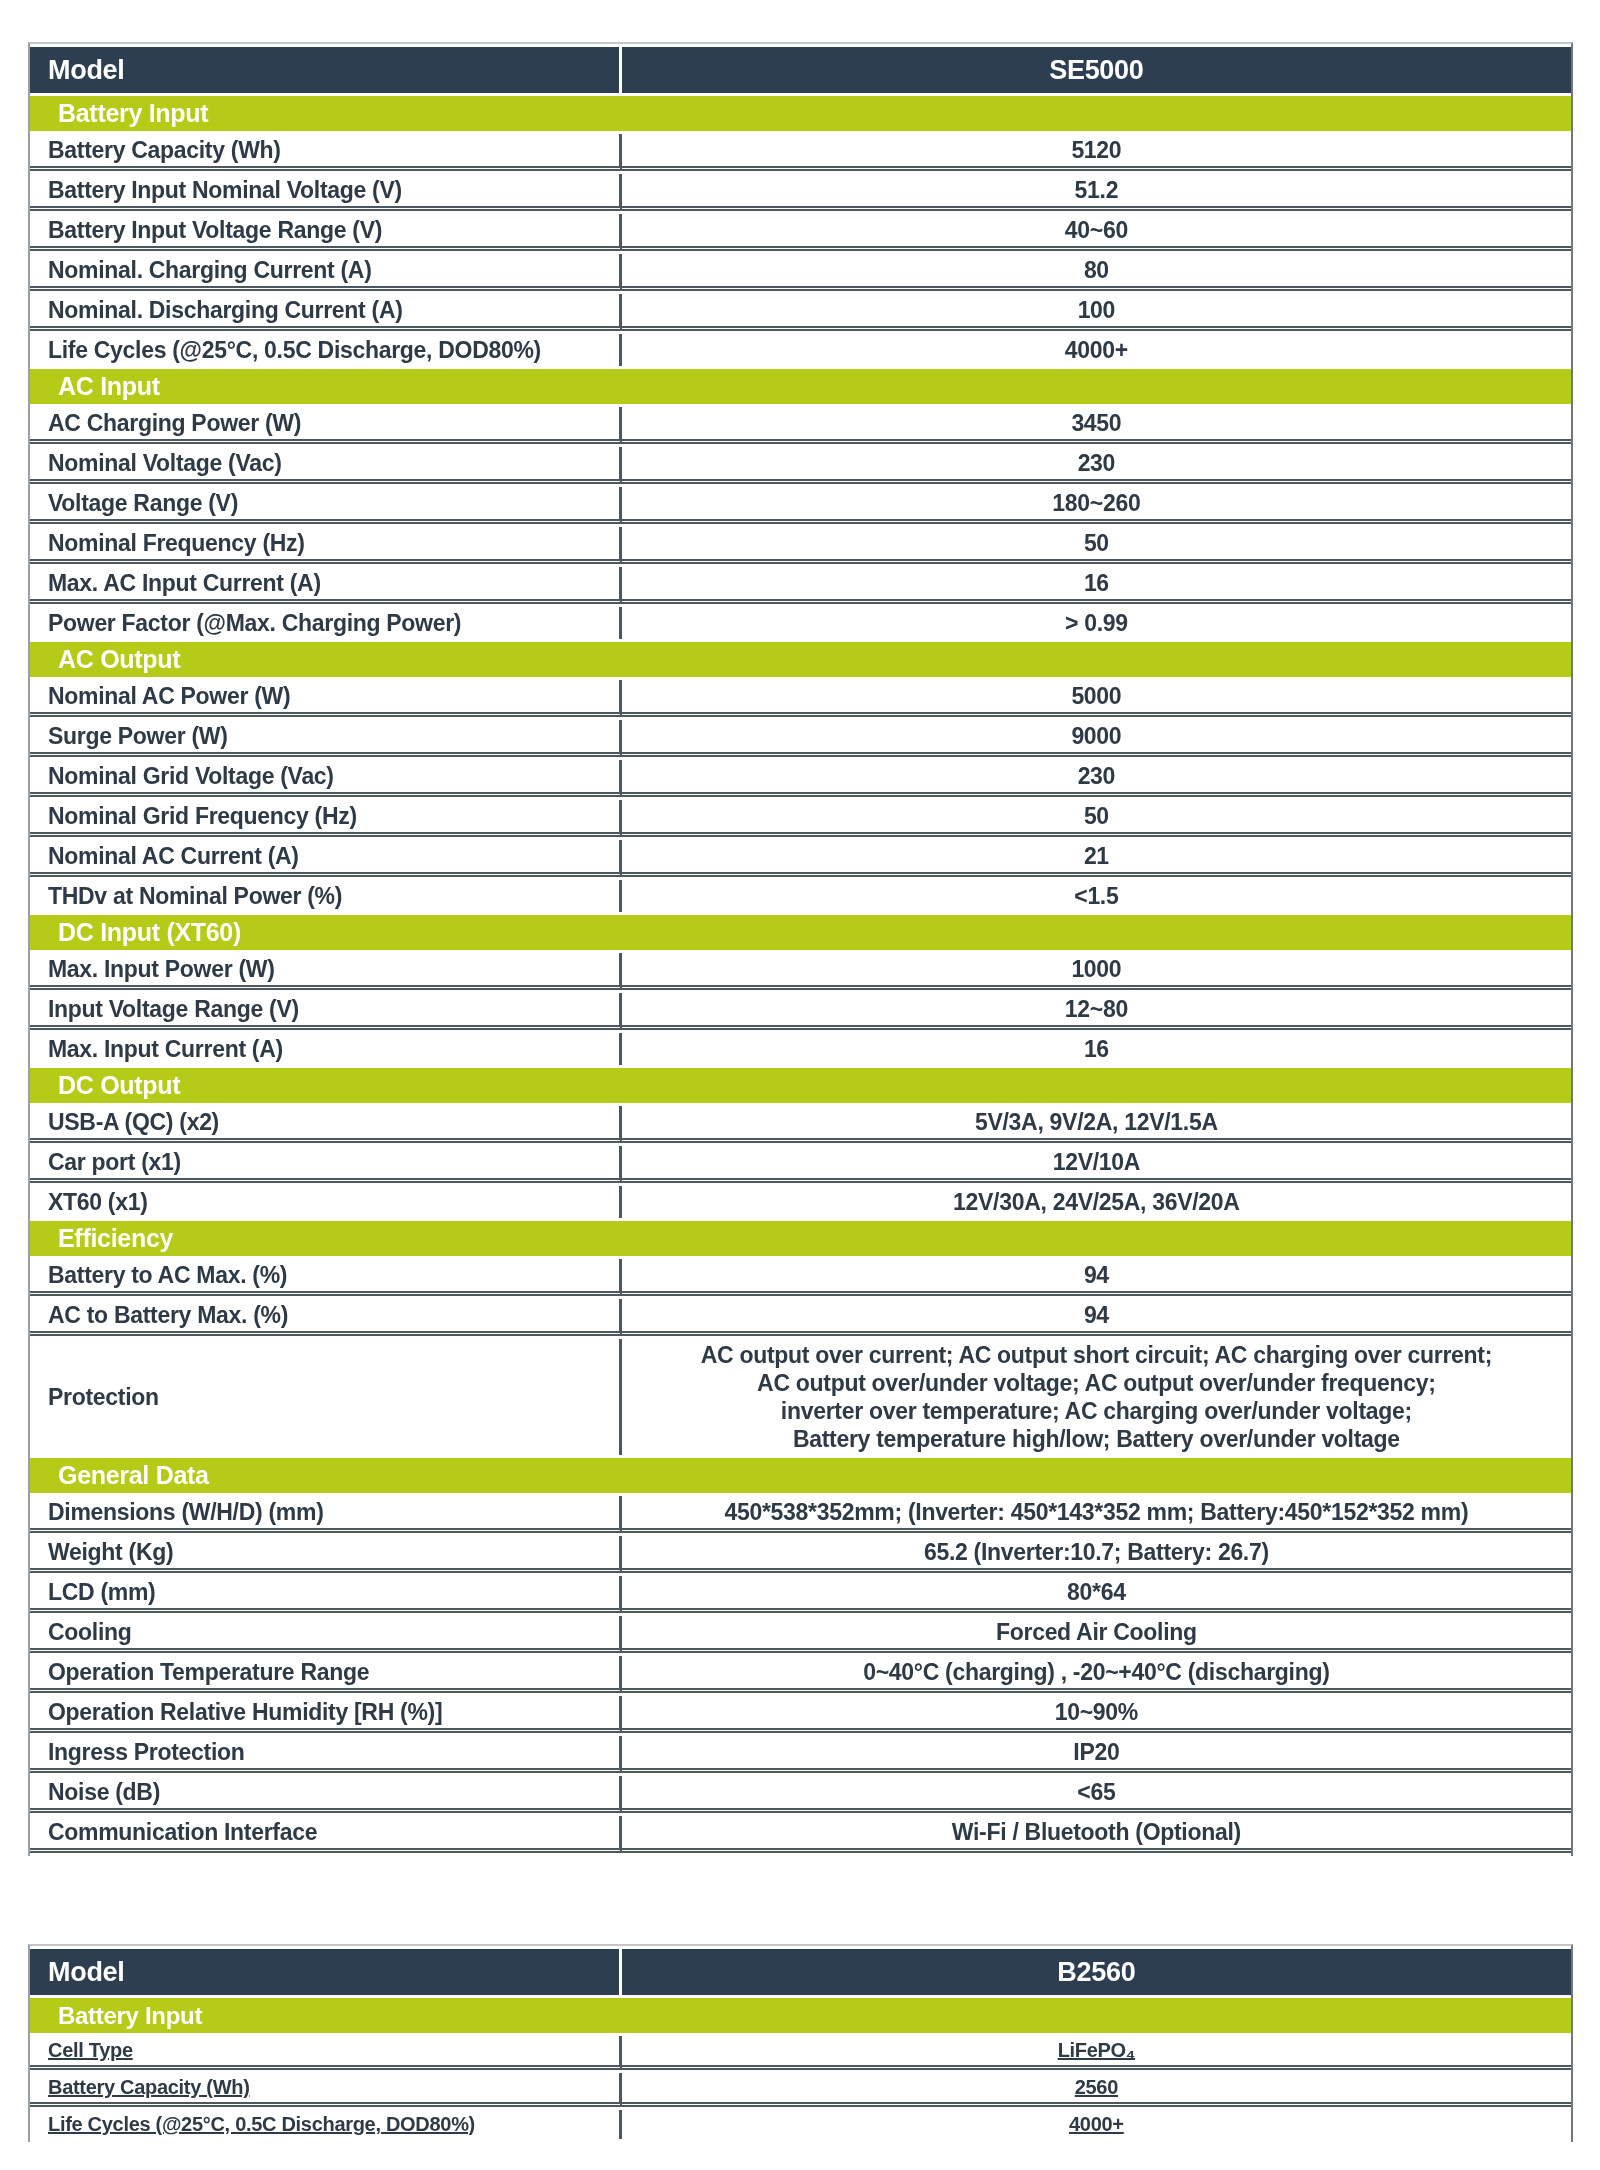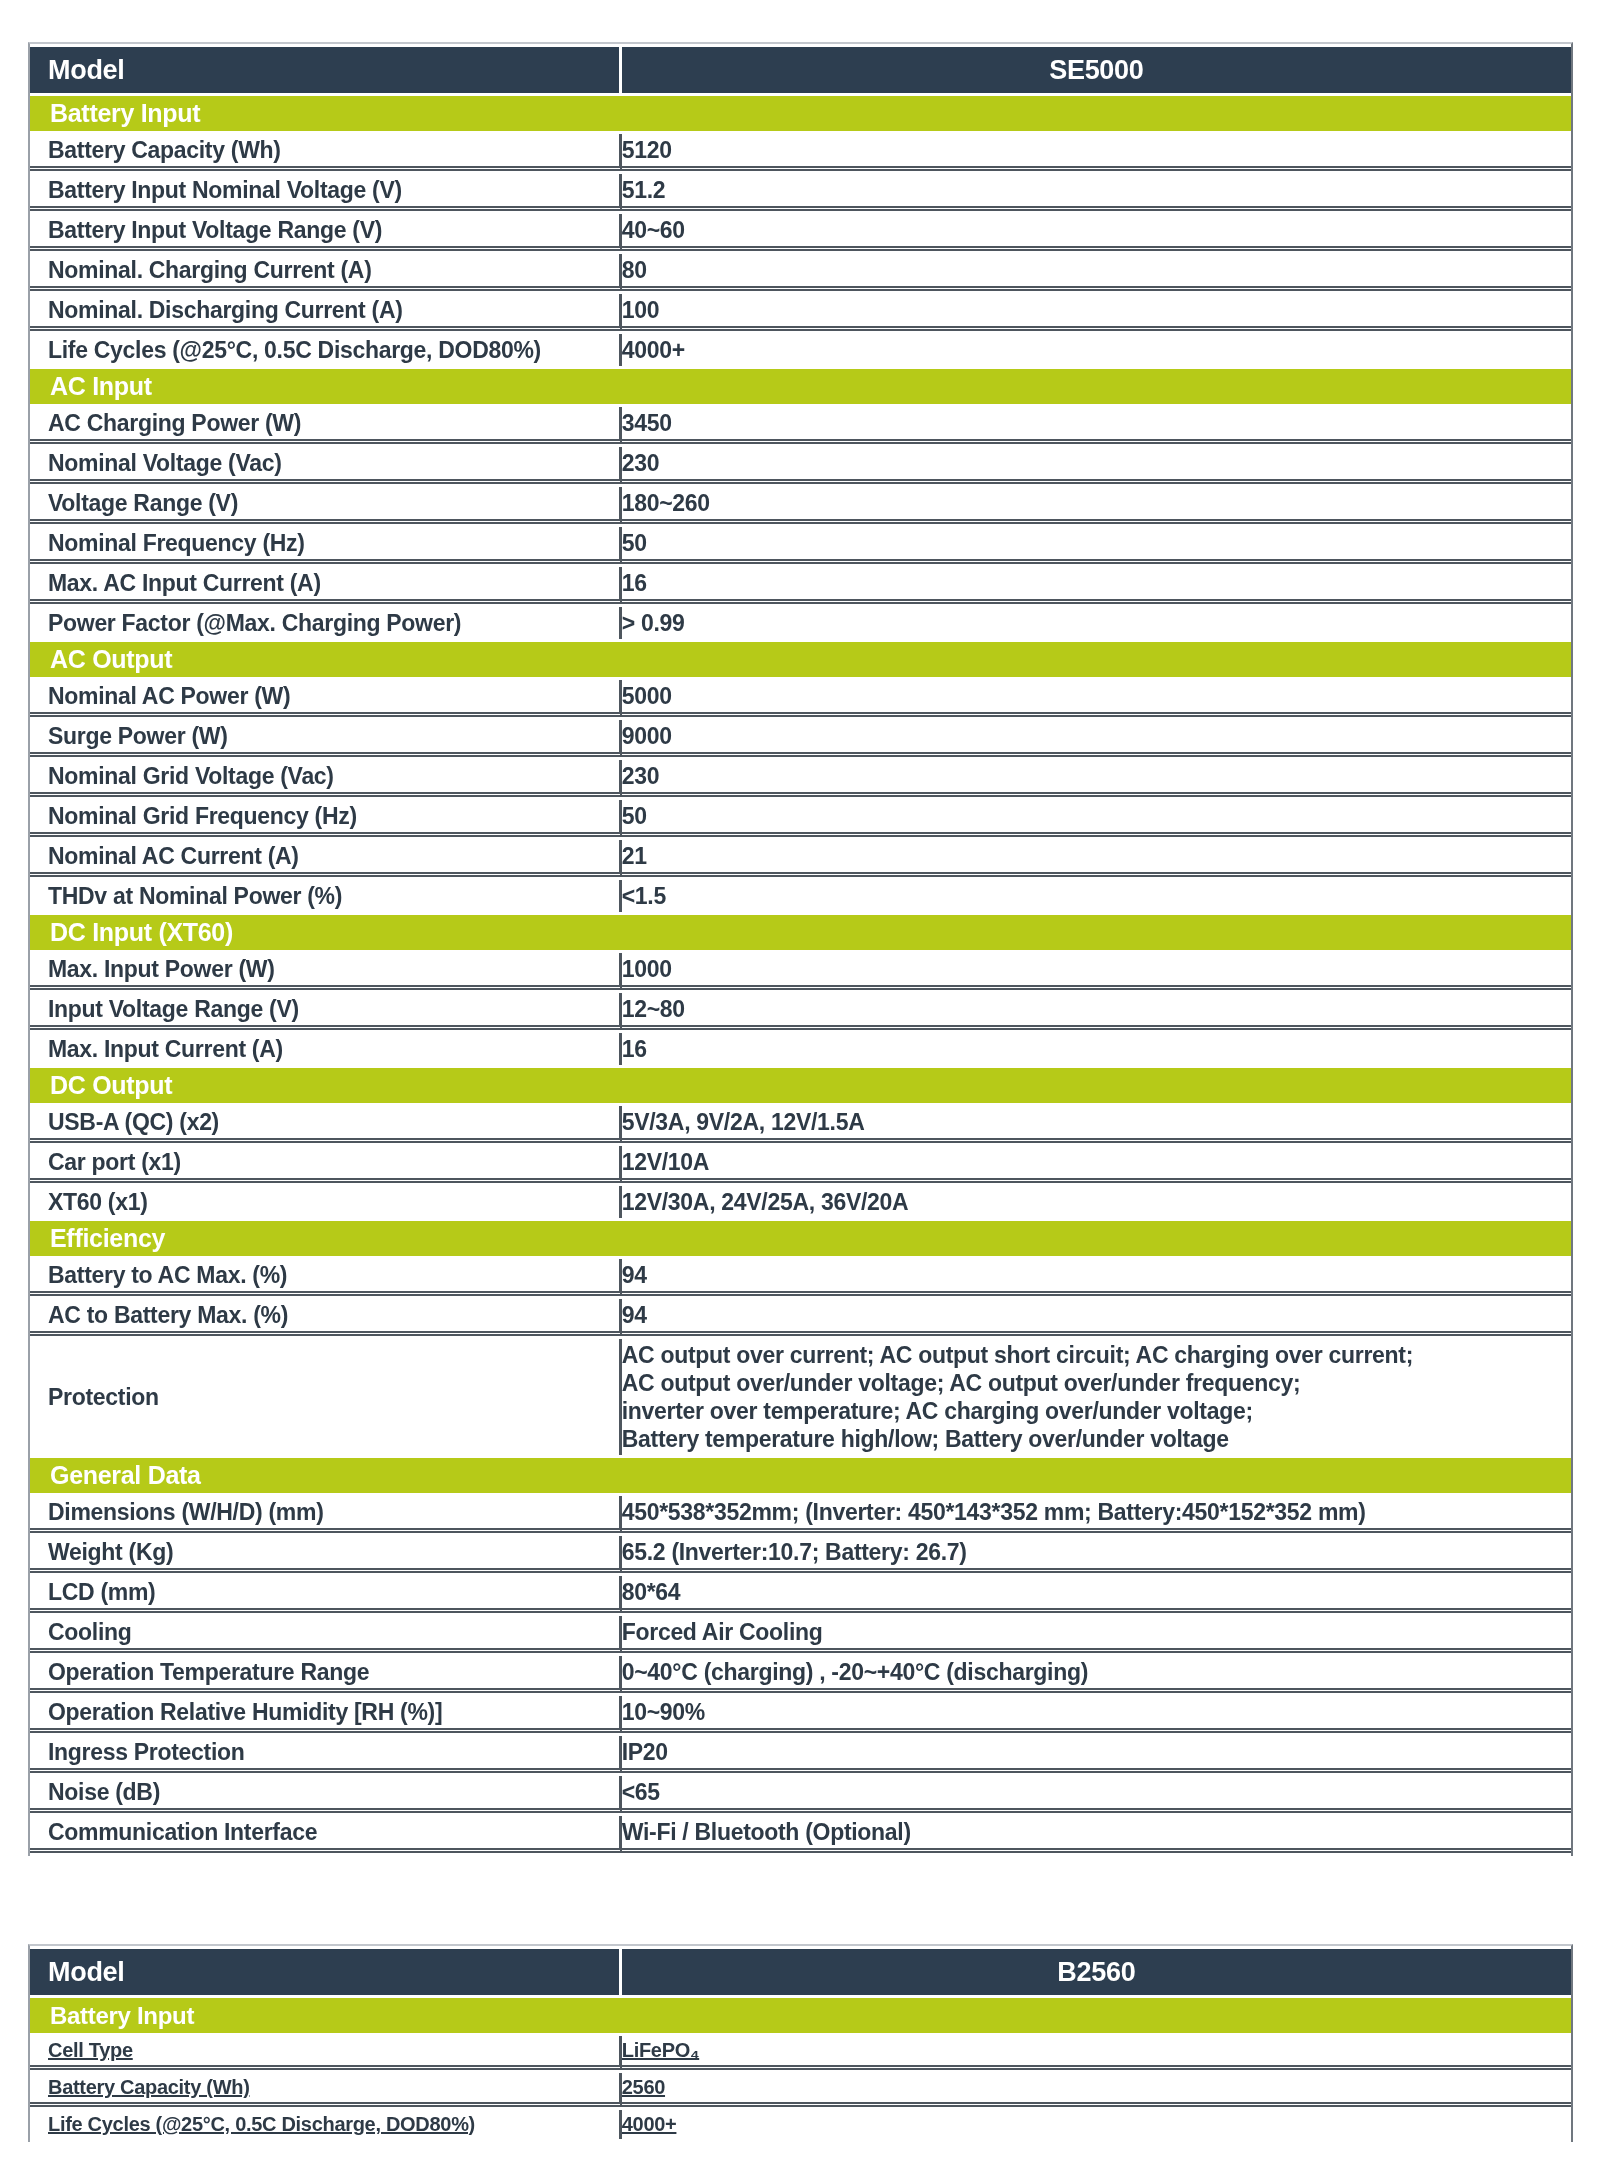--- a/index.html
+++ b/index.html
@@ -44,36 +44,36 @@
   }
   tr.head td.label{padding-left:18px;border-right:3px solid #ffffff;margin-left:24px;}
   tr.head td.value{text-align:center;}
 
   tr.section td{
     background:var(--section-bg);
     color:var(--section-text);
     font-weight:700;
     font-size:25px;
     line-height:33px;
-    padding-left:20px;
+    padding-left:28px;
     letter-spacing:-0.3px;
   }
 
   tr.data td{
     color:var(--text);
     font-weight:700;
     font-size:23px;
     line-height:28px;
     padding:2px 0;
     border-bottom:5px double var(--line);
     letter-spacing:-0.3px;
     overflow:hidden;
   }
   tr.data td.label{padding-left:18px;border-right:3px solid var(--line);}
-  tr.data td.value{white-space:pre-line;}
+  tr.data td.value{text-align:center;white-space:pre-line;}
   tr.data.no-bb td{border-bottom:none;}
 
   table.spec.t2 tr.data td{font-size:20px;line-height:25px;text-decoration:underline;}
   table.spec.t2 tr.section td{font-size:24px;}
 </style>
 </head>
 <body>
 
 <div class="page">
   <table class="spec t1">

